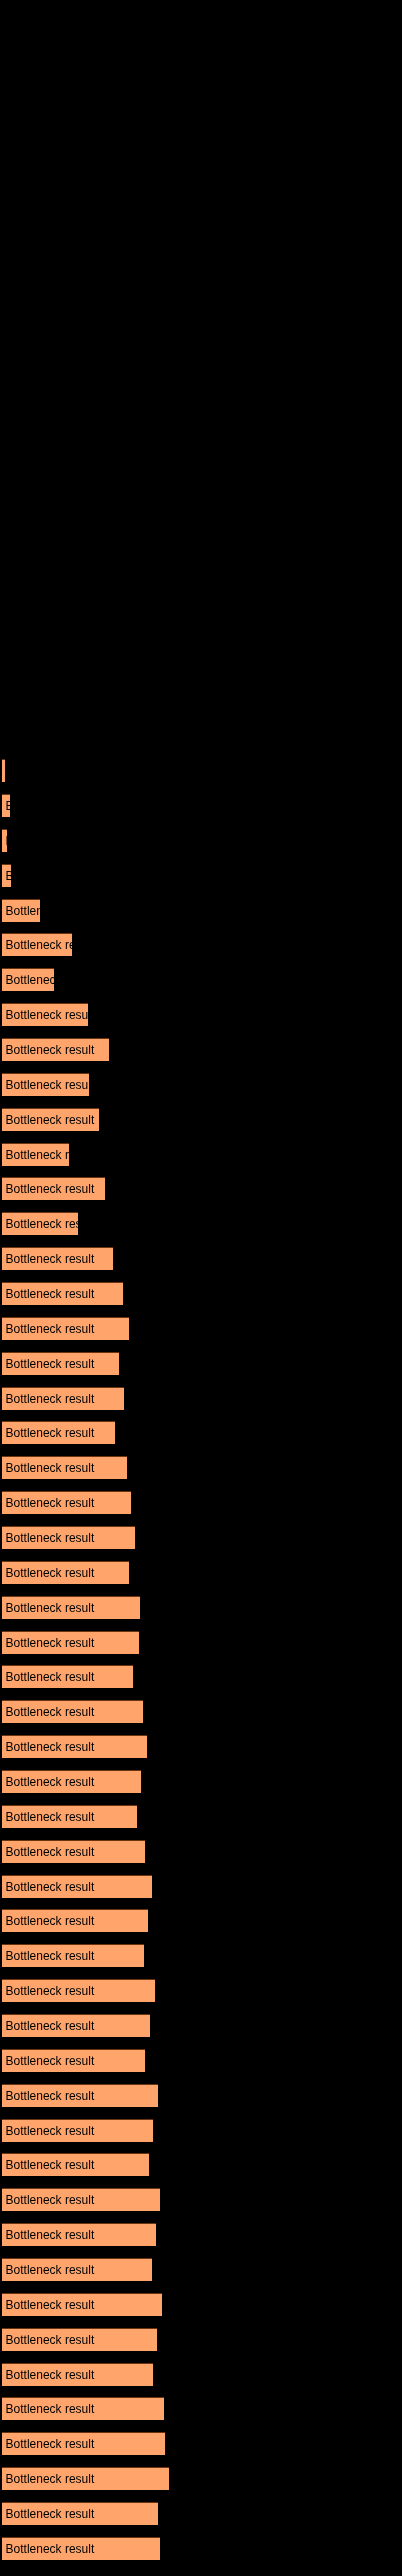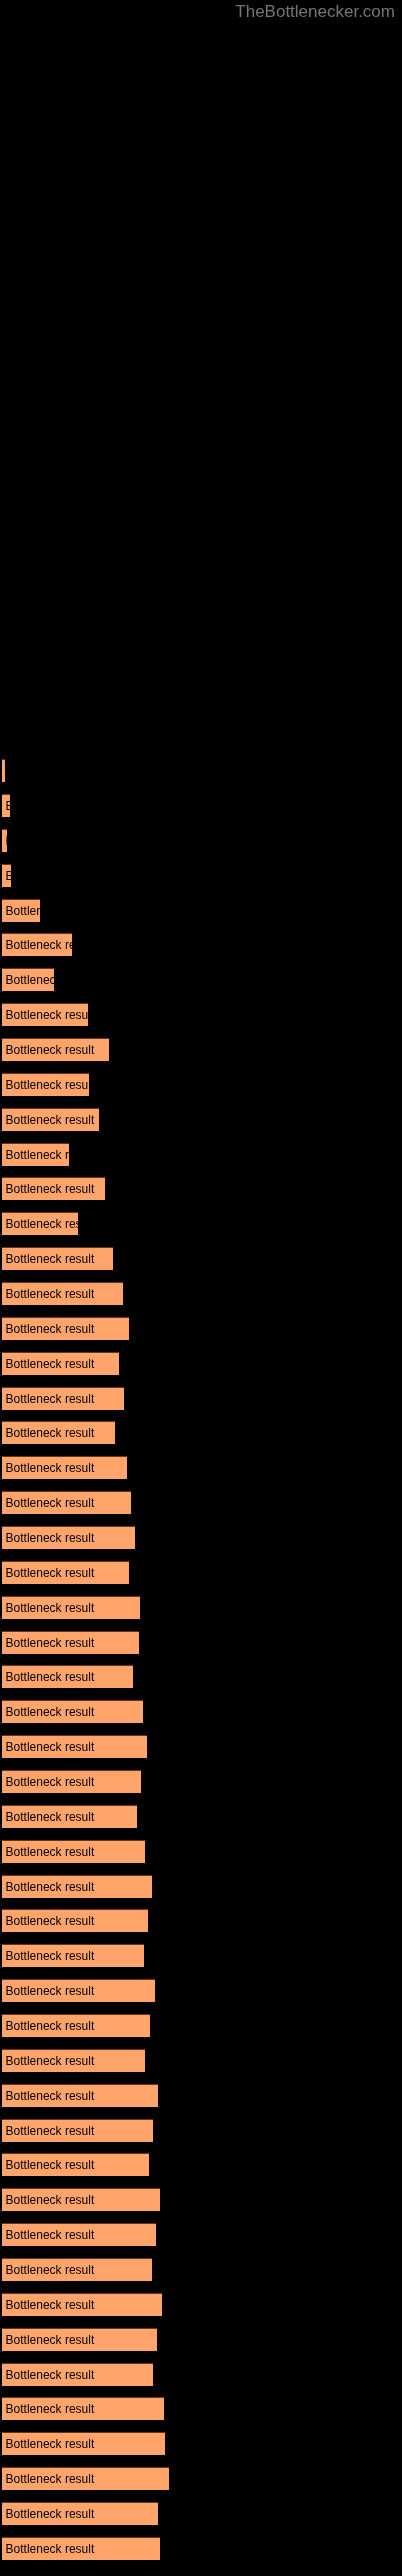--- a/index.html
+++ b/index.html
@@ -86,23 +86,20 @@
     font-family: "Liberation Sans", sans-serif;
     white-space: nowrap;
     pointer-events: none;
   }
 </style>
 </head>
 <body>
 
 <div id="page">
 
-  <div id="site-header">
-    <span id="site-title">TheBottlenecker.com</span>
-  </div>
 
   <div id="chart">
       <div class="bar-row" style="top: 759px; height: 23px;">
         <div class="bar" style="width: 2.4px; height: 23px; background: rgb(255, 164, 107); border-top-color: rgb(107, 52, 16);"></div>
       </div>
       <div class="bar-row" style="top: 794px; height: 23px;">
         <div class="bar" style="width: 7.2px; height: 23px; background: rgb(255, 164, 107); border-top-color: rgb(107, 52, 16);">
           <span class="bar-label" style="color: rgb(0, 0, 0);">Bottleneck result</span>
         </div>
       </div>

